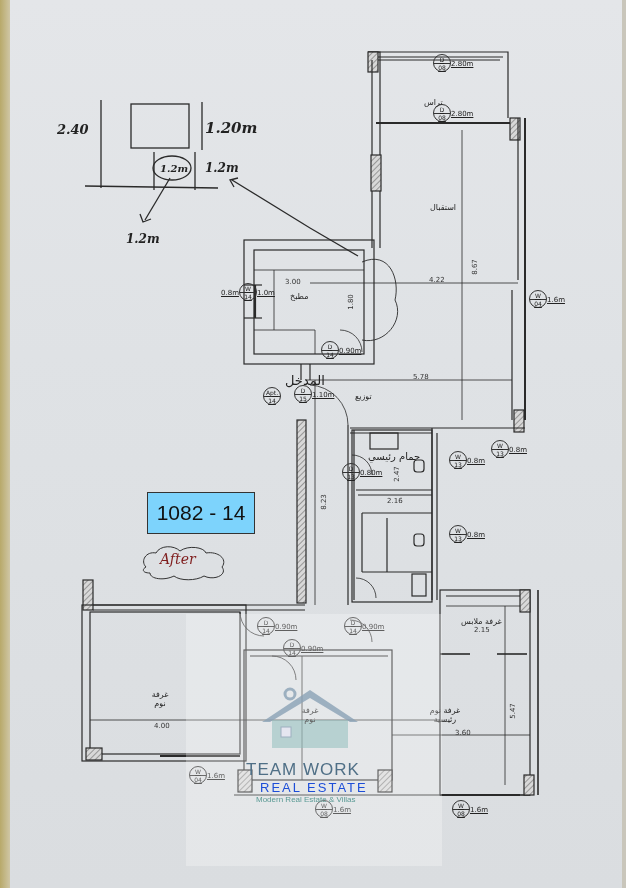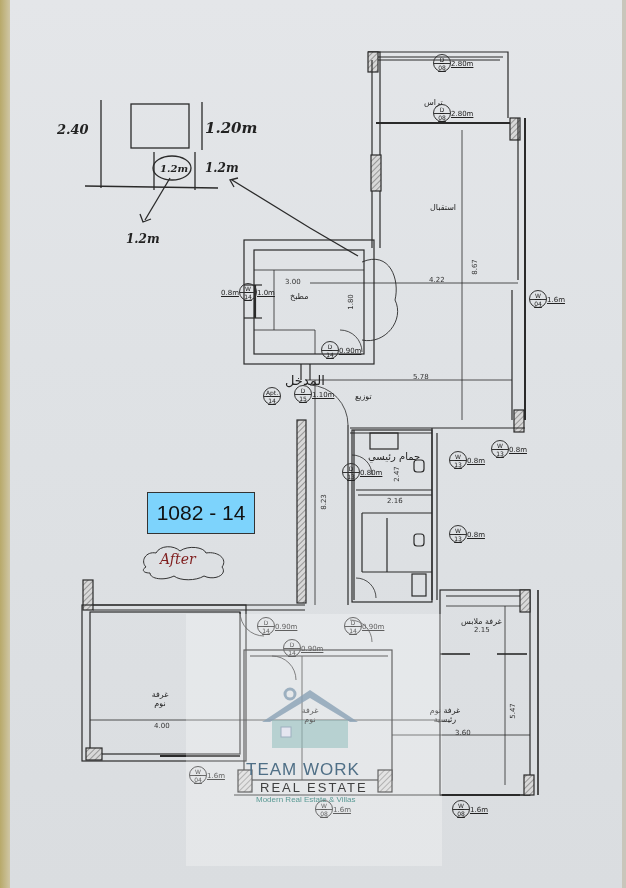--- a/index.html
+++ b/index.html
@@ -6,21 +6,21 @@
   body{width:626px;height:888px;overflow:hidden;background:#c9c6bb;font-family:"DejaVu Sans",sans-serif;position:relative;}
   .paper{position:absolute;left:8px;top:0;width:614px;height:888px;background:linear-gradient(180deg,#e4e6e9 0%,#dfe2e5 40%,#dadde0 100%);}
   .edge-left{position:absolute;left:0;top:0;width:10px;height:888px;background:linear-gradient(90deg,#b8a96a,#cfc6a5);}
   svg.plan{position:absolute;left:0;top:0;}
   .label-box{position:absolute;left:147px;top:492px;width:106px;height:40px;border:1.5px solid #333;background:#7dd3fc;display:flex;align-items:center;justify-content:center;font-family:"Liberation Sans",sans-serif;font-size:21px;color:#111;}
   .after-cloud{position:absolute;left:138px;top:543px;width:92px;height:38px;}
   .after-text{position:absolute;left:160px;top:551px;font-family:"DejaVu Serif",serif;font-style:italic;font-size:14px;color:#7f1d1d;}
   .hand{position:absolute;font-family:"DejaVu Serif",serif;font-style:italic;font-weight:bold;color:#222;font-size:13px;}
   .watermark{position:absolute;left:186px;top:614px;width:256px;height:252px;background:rgba(255,255,255,0.28);}
   .wm-title{position:absolute;left:246px;top:760px;font-family:"Liberation Sans",sans-serif;font-size:17px;letter-spacing:1px;color:#4f6f86;}
-  .wm-sub{position:absolute;left:260px;top:780px;font-family:"Liberation Sans",sans-serif;font-size:13px;letter-spacing:2px;color:#404040;}
+  .wm-sub{position:absolute;left:260px;top:780px;font-family:"Liberation Sans",sans-serif;font-size:13px;letter-spacing:2px;color:#1d4ed8;}
   .wm-tag{position:absolute;left:256px;top:795px;font-family:"Liberation Sans",sans-serif;font-size:8px;color:#5b9a95;}
   .tag{position:absolute;display:flex;align-items:center;font-size:7px;color:#222;text-decoration:underline;}
   .tag .circ{width:16px;height:16px;border:1px solid #333;border-radius:50%;display:flex;flex-direction:column;align-items:center;justify-content:center;font-size:6px;line-height:7px;background:transparent;}
   .tag .circ span{display:block;}
   .tag .circ .t{border-bottom:1px solid #333;width:100%;text-align:center;}
   .tag .sz{font-size:7px;margin-top:1px;}
   .room{position:absolute;font-size:8px;color:#222;text-align:center;direction:rtl;}
   .dim{position:absolute;font-size:7px;color:#333;}
 </style>
 </head>

